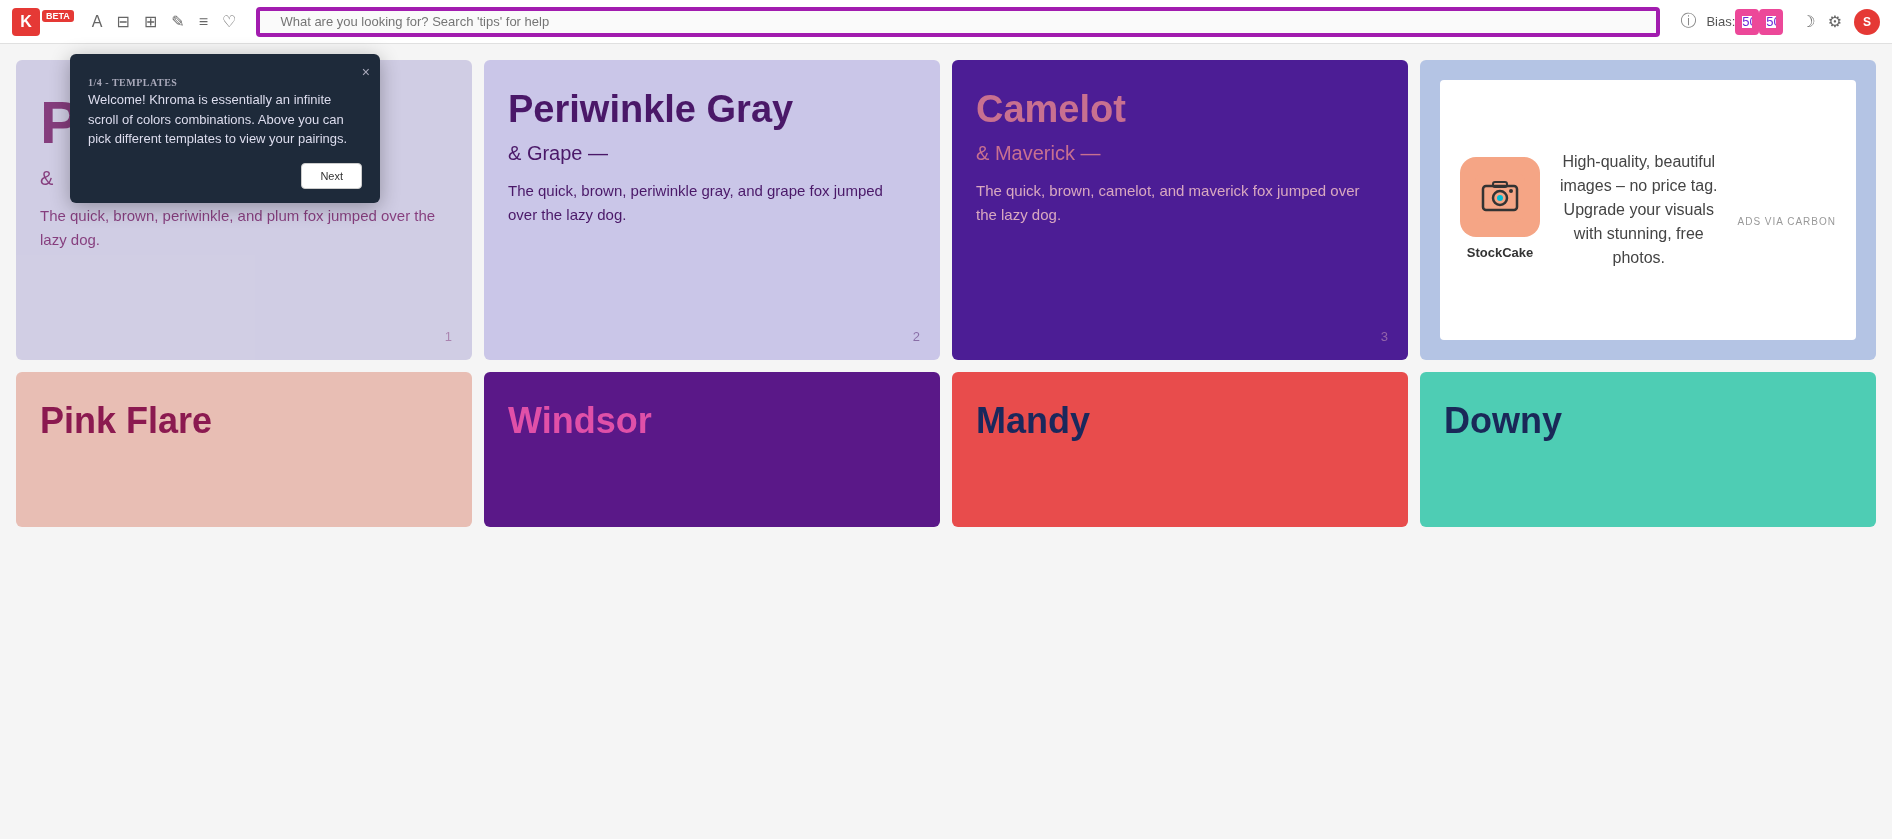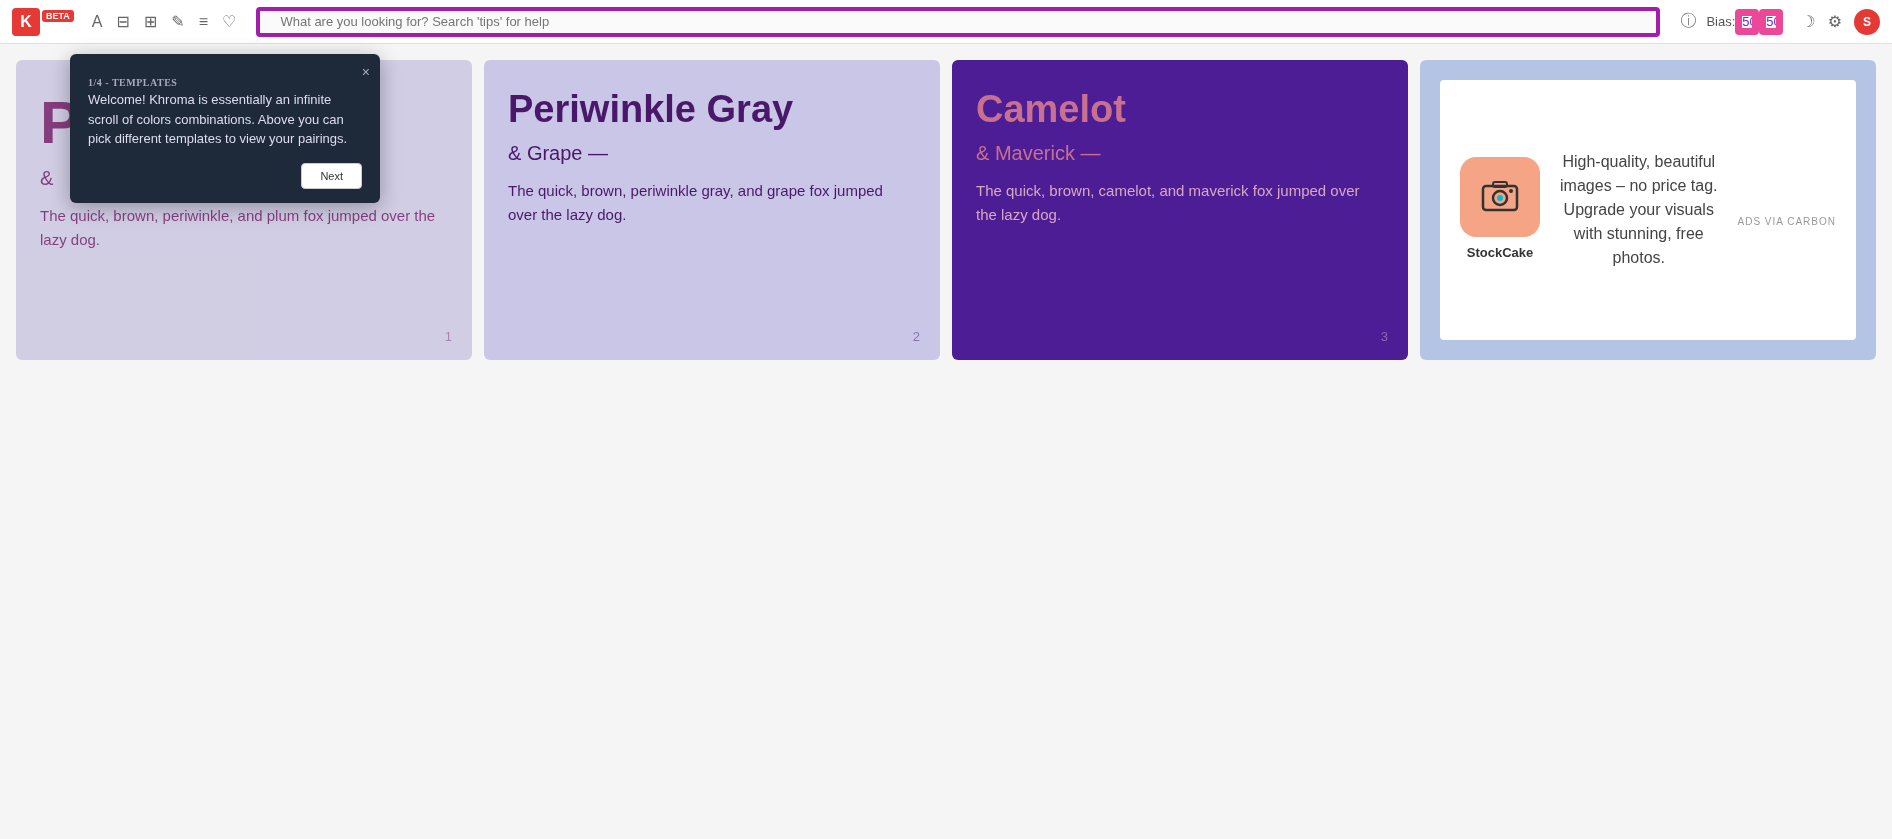--- a/index.html
+++ b/index.html
@@ -369,14 +369,28 @@
             </svg>
           </div>
           <div class="ad-brand">StockCake</div>
         </div>
         <div class="ad-text">High-quality, beautiful images – no price tag. Upgrade your visuals with stunning, free photos.</div>
         <div class="ad-footer">ADS VIA CARBON</div>
       </div>
     </div>
   </div>
 
+  <div class="bottom-grid">
+    <div class="bottom-card" style="background:#e8beb4; color:#8b1a50;">
+      <div class="card-title">Pink Flare</div>
+    </div>
+    <div class="bottom-card" style="background:#5a1888; color:#e050a8;">
+      <div class="card-title">Windsor</div>
+    </div>
+    <div class="bottom-card" style="background:#e84c4c; color:#1a285c;">
+      <div class="card-title">Mandy</div>
+    </div>
+    <div class="bottom-card" style="background:#4ecdb4; color:#1a2858;">
+      <div class="card-title">Downy</div>
+    </div>
+  </div>
 
 </div>
 
 </body></html>

